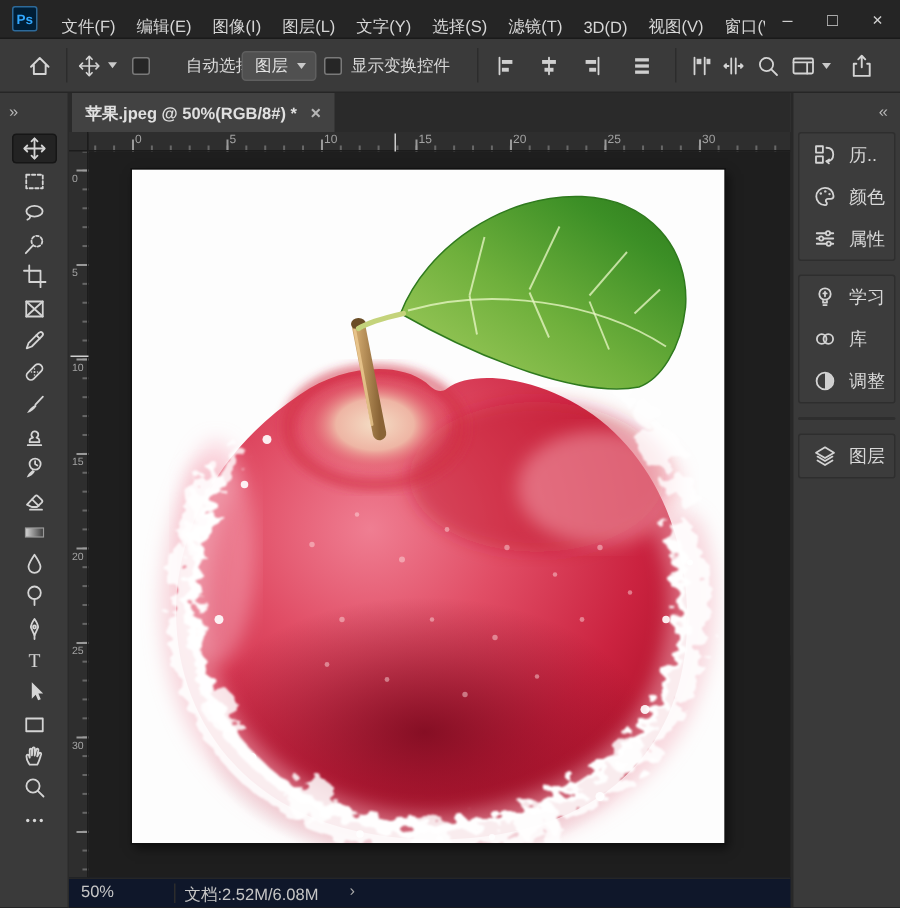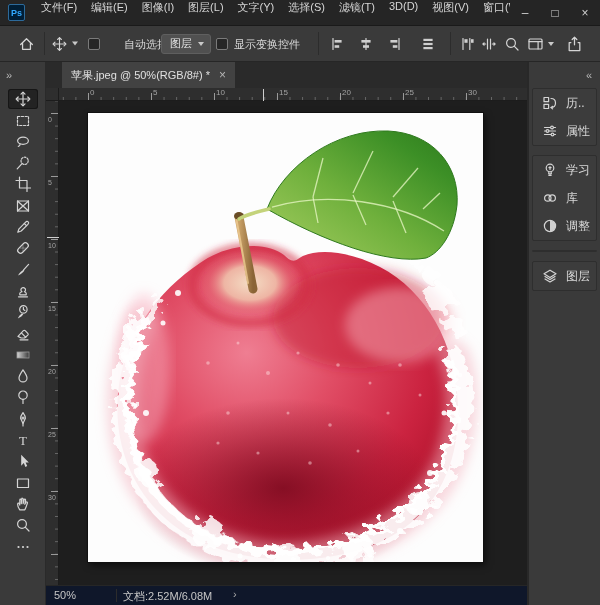--- a/index.html
+++ b/index.html
@@ -4,21 +4,21 @@
 <style>
   * { margin:0; padding:0; box-sizing:border-box; }
   html,body { width:600px; height:605px; overflow:hidden; }
   body { font-family:"Liberation Sans","DejaVu Sans",sans-serif; background:#1e1e1e; color:#d0d0d0; }
   .app { position:relative; width:600px; height:437px; background:#3a3a3a; }
 
   
   .titlebar { position:relative; height:26px; background:#252525; display:flex; align-items:center; border-bottom:1px solid #1a1a1a; }
   .ps-logo { width:17px; height:17px; margin:0 9px 0 8px; background:#001e36; border:1px solid #2d6a9a; border-radius:2px;
              color:#31a8ff; font-size:9px; font-weight:bold; display:flex; align-items:center; justify-content:center; flex:none; }
-  .menus { display:flex; white-space:nowrap; overflow:hidden; flex:1 1 auto; height:100%; align-items:flex-start; }
+  .menus { display:flex; white-space:nowrap; overflow:hidden; flex:1 1 auto; height:100%; align-items:flex-end; }
   .menu-item { font-size:11px; color:#d6d6d6; padding:0 7px; cursor:default; }
   .win-controls { display:flex; flex:none; height:100%; }
   .wc { width:30px; height:100%; display:flex; align-items:center; justify-content:center; font-size:12px; color:#cfcfcf; }
 
   
   .optionsbar { position:relative; height:36px; background:#3a3a3a; border-bottom:1px solid #262626; }
   .ob { position:absolute; top:50%; transform:translateY(-50%); display:flex; align-items:center; }
   .obsep { position:absolute; top:6px; bottom:6px; width:1px; background:#2c2c2c; }
   .oblabel { font-size:11px; color:#d9d9d9; white-space:nowrap; }
   .checkbox { width:12px; height:12px; background:#262626; border:1px solid #7a7a7a; border-radius:2px; }
@@ -37,21 +37,21 @@
   .rightcol .col-head { justify-content:flex-end; padding-right:8px; }
 
   
   .tools { flex:1; }
   .tool { width:30px; height:20px; margin:1.3px auto; display:flex; align-items:center; justify-content:center; border-radius:3px; }
   .tool.sel { background:#232323; box-shadow:inset 0 0 0 1px #161616; }
   .tool svg { display:block; }
 
   
   .tabbar { height:26px; background:#2a2a2a; display:flex; align-items:flex-end; }
-  .tab { height:26px; margin-left:16px; background:#424242; display:flex; align-items:center; gap:9px; padding:0 9px; }
+  .tab { height:26px; margin-left:2px; background:#424242; display:flex; align-items:center; gap:9px; padding:0 9px;font-weight:bold; }
   .tab-title { font-size:11px; color:#e0e0e0; white-space:nowrap; }
   .tab-close { font-size:12px; color:#b5b5b5; }
 
   
   .canvas { position:relative; height:497px; background:#1e1e1e; overflow:hidden; }
   .ruler-corner { position:absolute; left:0; top:0; width:13px; height:13px; background:#2e2e2e; border-right:1px solid #1c1c1c; border-bottom:1px solid #1c1c1c; z-index:3; }
   .ruler-h { position:absolute; left:0; top:0; right:0; height:13px; background:#2e2e2e; border-bottom:1px solid #1c1c1c; z-index:2;
     background-image:
       linear-gradient(90deg,#9a9a9a 0 1px,transparent 1px),
       linear-gradient(90deg,#676767 0 1px,transparent 1px);
@@ -533,20 +533,29 @@
           <svg class="ic" width="16" height="16" viewBox="0 0 16 16">
               <rect x="2" y="2.5" width="4.6" height="4.2"></rect>
               <rect x="2" y="9.3" width="4.6" height="4.2"></rect>
               <path d="M9 3.5c3 0 4.5 1.8 4.5 4.5S12 12.5 9 12.5"></path>
               <path d="M10.8 11.3 9 12.5l1.6 1.4"></path>
             </svg>
           <span>历..</span>
         </div>
         <div class="pitem">
           <svg class="ic" width="16" height="16" viewBox="0 0 16 16">
+              <path d="M8 2.2a5.8 5.8 0 1 0 0 11.6c1.3 0 1.6-1.3.9-2-.8-.9-.3-2.2 1-2.2h1.9c1.1 0 1.9-.8 1.9-1.9C13.5 4.3 11 2.2 8 2.2z"></path>
+              <circle cx="5.2" cy="6" r=".8" fill="#cfcfcf" stroke="none"></circle>
+              <circle cx="8.2" cy="4.6" r=".8" fill="#cfcfcf" stroke="none"></circle>
+              <circle cx="11" cy="6.4" r=".8" fill="#cfcfcf" stroke="none"></circle>
+            </svg>
+          <span>颜色</span>
+        </div>
+        <div class="pitem">
+          <svg class="ic" width="16" height="16" viewBox="0 0 16 16">
               <path d="M2.5 4.5h11M2.5 8h11M2.5 11.5h11"></path>
               <circle cx="10" cy="4.5" r="1.4" fill="#3c3c3c"></circle>
               <circle cx="5.5" cy="8" r="1.4" fill="#3c3c3c"></circle>
               <circle cx="10.5" cy="11.5" r="1.4" fill="#3c3c3c"></circle>
             </svg>
           <span>属性</span>
         </div>
       </div>
 
       <div class="pgroup">

